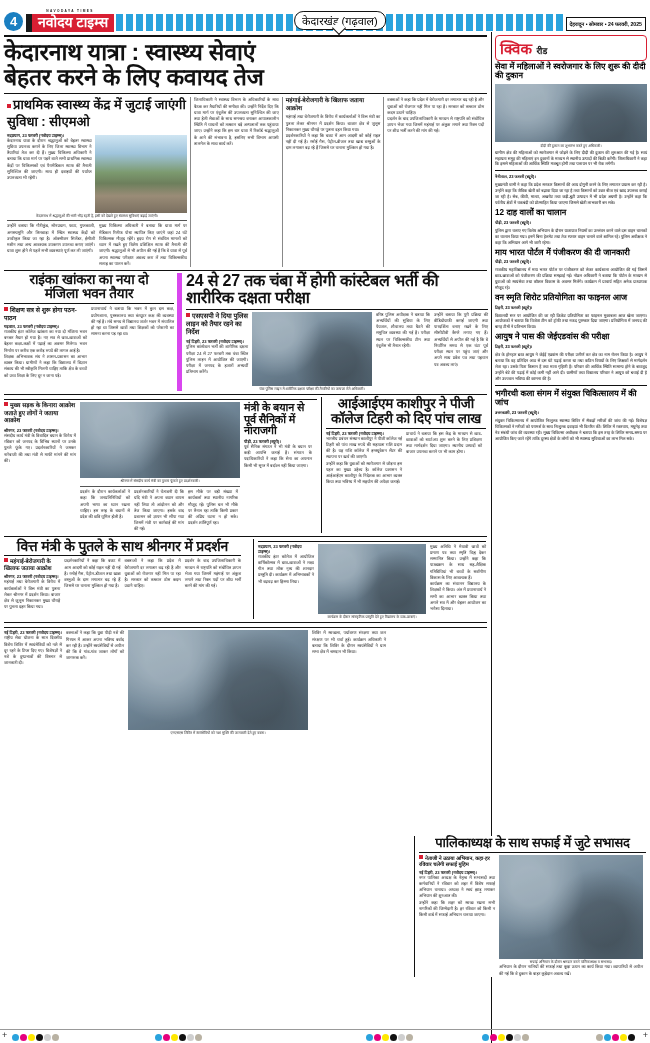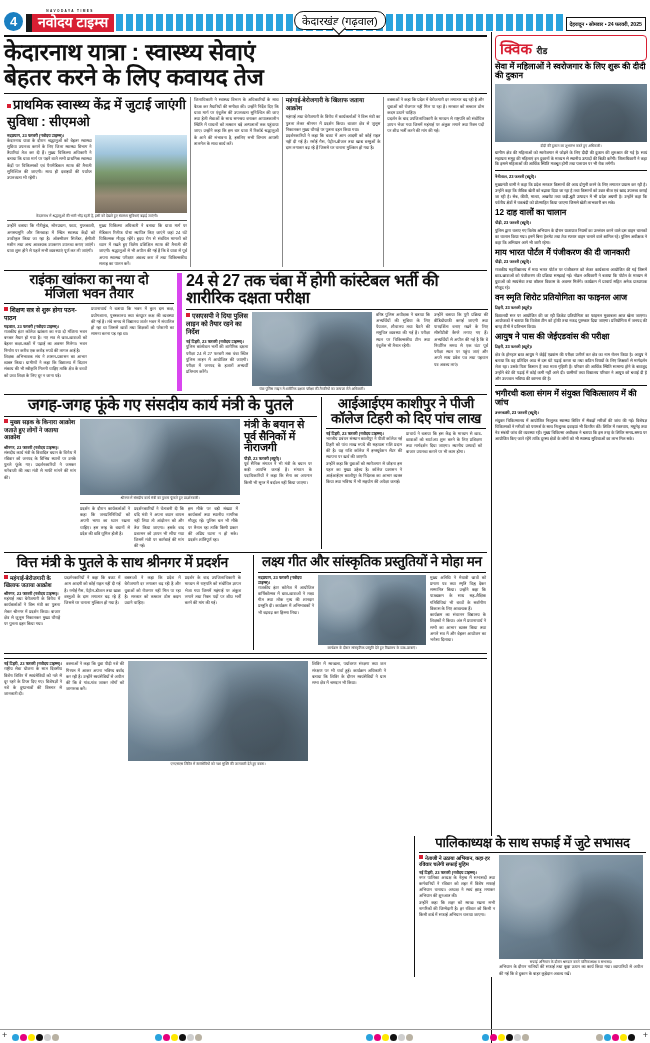--- a/index.html
+++ b/index.html
@@ -192,21 +192,20 @@
             <div style="width:54px" class="body-txt">वरिष्ठ पुलिस अधीक्षक ने बताया कि अभ्यर्थियों की सुविधा के लिए पेयजल, शौचालय तथा बैठने की समुचित व्यवस्था की गई है। परीक्षा स्थल पर चिकित्सकीय टीम तथा एंबुलेंस भी तैनात रहेगी।</div>
             <div style="width:54px" class="body-txt">उन्होंने बताया कि पूरी प्रक्रिया की वीडियोग्राफी कराई जाएगी तथा पारदर्शिता बनाए रखने के लिए सीसीटीवी कैमरे लगाए गए हैं। अभ्यर्थियों से अपील की गई है कि वे निर्धारित समय से एक घंटा पूर्व परीक्षा स्थल पर पहुंच जाएं और अपने साथ प्रवेश पत्र तथा पहचान पत्र अवश्य लाएं।</div>
           </div>
         </div>
       </div>
 
       <div style="border-top:1px solid #111;margin:3px 4px 0 4px"></div>
       <div style="display:flex;padding:2px 4px 0 4px">
 
         <div style="width:318px;border-right:1px solid #111;padding-right:4px">
-          <div class="hl h-lg" style="text-align:center">जगह-जगह फूंके गए संसदीय कार्य मंत्री के पुतले</div>
           <div class="rule" style="margin:2px 0"></div>
           <div style="display:flex;gap:4px">
             <div style="width:72px">
               <div class="sub" style="font-size:6px"><span class="bullet"></span><span>मुख्य सड़क के किनारा आक्रोश जताते हुए लोगों ने जताया आक्रोश</span></div>
               <div class="dline" style="margin-top:3px">श्रीनगर, 23 फरवरी (नवोदय टाइम्स)।</div>
               <div class="body-txt">संसदीय कार्य मंत्री के विवादित बयान के विरोध में रविवार को जनपद के विभिन्न स्थानों पर उनके पुतले फूंके गए। प्रदर्शनकारियों ने जमकर नारेबाजी की तथा मंत्री से माफी मांगने की मांग की।</div>
             </div>
             <div style="width:160px">
               <div class="photo" style="height:76px"></div>
               <div class="cap">श्रीनगर में संसदीय कार्य मंत्री का पुतला फूंकते हुए प्रदर्शनकारी।</div>
@@ -252,21 +251,20 @@
               <div class="dline" style="margin-top:2px">श्रीनगर, 23 फरवरी (नवोदय टाइम्स)।</div>
               <div class="body-txt">महंगाई तथा बेरोजगारी के विरोध में कार्यकर्ताओं ने वित्त मंत्री का पुतला लेकर श्रीनगर में प्रदर्शन किया। बाजार क्षेत्र से जुलूस निकालकर मुख्य चौराहे पर पुतला दहन किया गया।</div>
             </div>
             <div style="width:58px" class="body-txt">प्रदर्शनकारियों ने कहा कि बजट में आम आदमी को कोई राहत नहीं दी गई है। रसोई गैस, पेट्रोल-डीजल तथा खाद्य वस्तुओं के दाम लगातार बढ़ रहे हैं जिससे घर चलाना मुश्किल हो गया है।</div>
             <div style="width:58px" class="body-txt">वक्ताओं ने कहा कि प्रदेश में बेरोजगारी दर लगातार बढ़ रही है और युवाओं को रोजगार नहीं मिल पा रहा है। सरकार को तत्काल ठोस कदम उठाने चाहिए।</div>
             <div style="width:58px" class="body-txt">प्रदर्शन के बाद उपजिलाधिकारी के माध्यम से राष्ट्रपति को संबोधित ज्ञापन भेजा गया जिसमें महंगाई पर अंकुश लगाने तथा रिक्त पदों पर शीघ्र भर्ती करने की मांग की गई।</div>
           </div>
         </div>
 
         <div style="width:232px;padding-left:4px">
-          <div class="hl h-md" style="text-align:center">लक्ष्य गीत और सांस्कृतिक प्रस्तुतियों ने मोहा मन</div>
           <div class="rule" style="margin:2px 0"></div>
           <div style="display:flex;gap:4px">
             <div style="width:56px">
               <div class="dline">रुद्रप्रयाग, 23 फरवरी (नवोदय टाइम्स)।</div>
               <div class="body-txt">राजकीय इंटर कॉलेज में आयोजित वार्षिकोत्सव में छात्र-छात्राओं ने लक्ष्य गीत तथा लोक नृत्य की शानदार प्रस्तुति दी। कार्यक्रम में अभिभावकों ने भी बढ़चढ़ कर हिस्सा लिया।</div>
             </div>
             <div style="width:108px">
               <div class="photo" style="height:70px"></div>
               <div class="cap">कार्यक्रम के दौरान सांस्कृतिक प्रस्तुति देते हुए विद्यालय के छात्र-छात्राएं।</div>
             </div>

